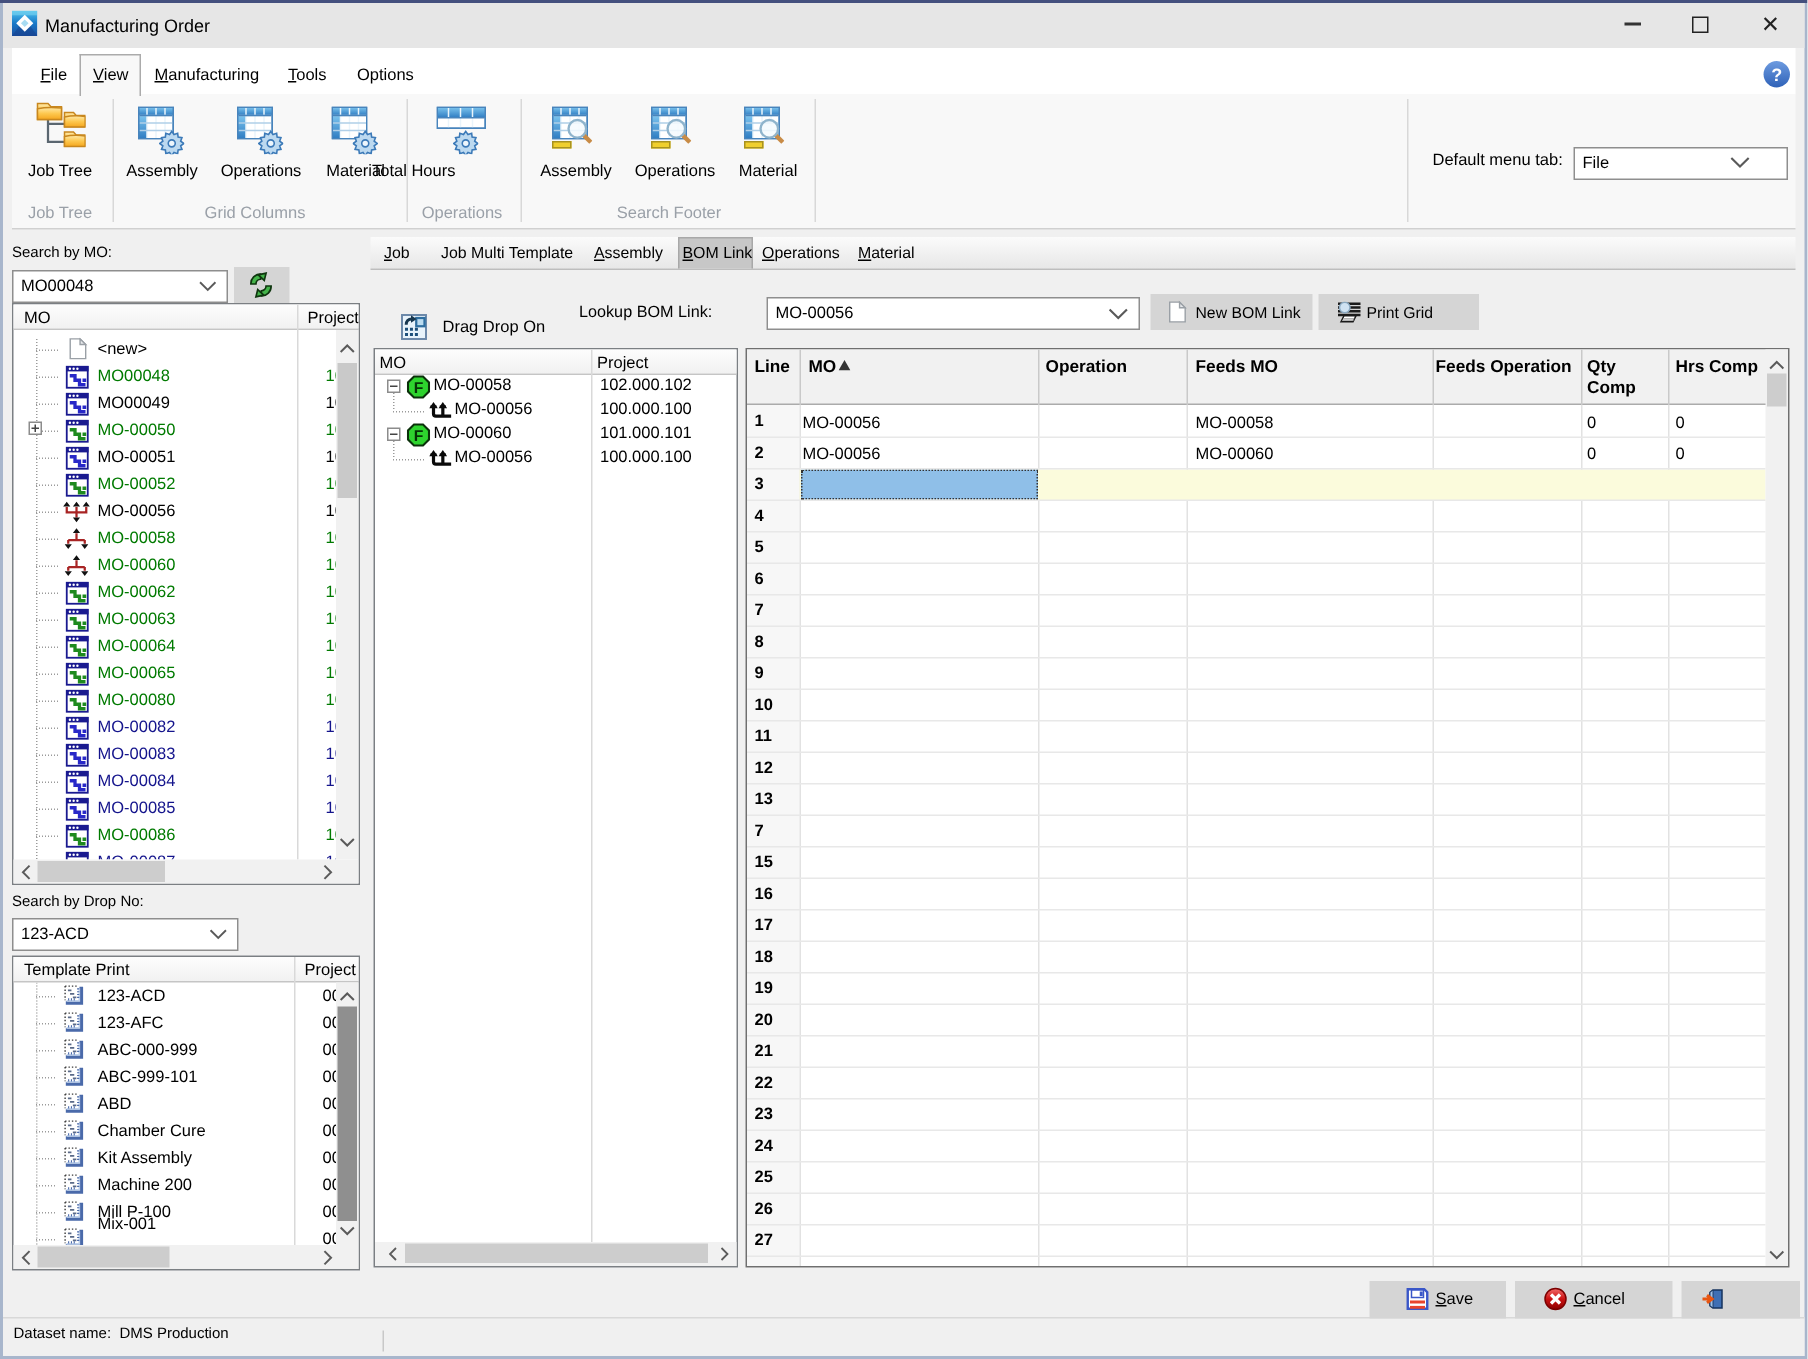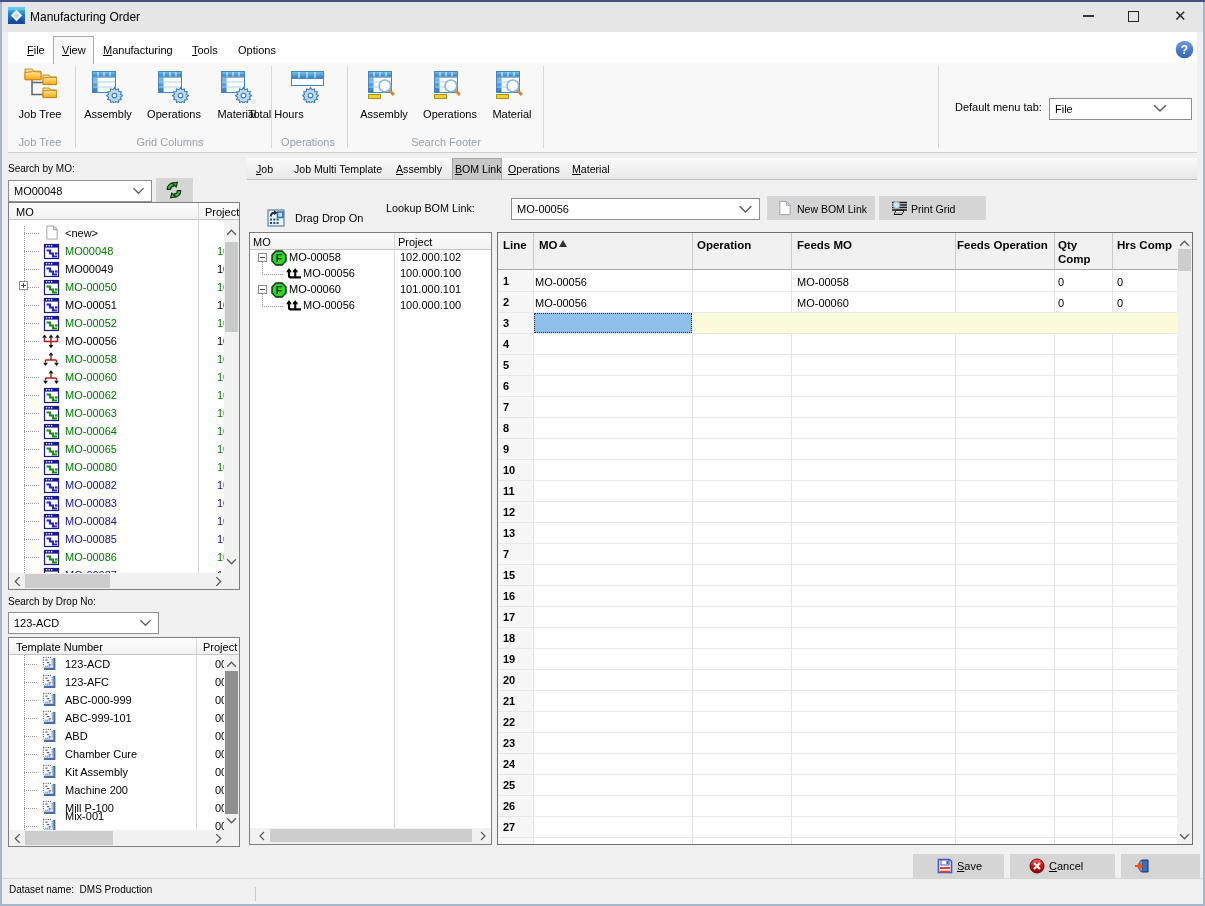--- a/index.html
+++ b/index.html
@@ -470,21 +470,21 @@
 <div class="sbthumb" style="left:25px;top:574px;width:85px;height:14px"></div>
 <div class="lbl f12" style="left:8px;top:596px">Search by Drop No:</div>
 <div class="combo" style="left:8px;top:612px;width:151px;height:22px">
     <span class="tx">123-ACD</span>
   </div>
 <svg class="abs" style="left:139px;top:619px" width="13" height="8" viewBox="0 0 11 7">
     <path d="M1 1 L5.5 5.5 L10 1" fill="none" stroke="#5a5a5a" stroke-width="1.1"></path>
   </svg>
 <div class="box" style="left:8px;top:637px;width:232px;height:210px"></div>
 <div class="hdr" style="left:9px;top:638px;width:230px;height:17px"></div>
-<div class="lbl" style="left:16px;top:641px">Template Number</div>
+<div class="lbl" style="left:16px;top:641px">Template Print</div>
 <div class="abs" style="left:9px;top:638px;width:230px;height:17px;overflow:hidden">
     <div class="lbl" style="left:194px;top:3px">Project</div>
   </div>
 <div class="abs vline" style="left:196px;top:638px;height:192px"></div>
 <div class="abs" style="left:9px;top:655px;width:215px;height:175px;overflow:hidden">
 <div class="dot-v" style="left:15px;top:0px;height:180px"></div>
 <div class="dot-h" style="left:15px;top:9px;width:14px"></div>
 <svg class="abs" style="left:33px;top:1px" width="15" height="15">
       <use href="#tmpl"></use>
     </svg>

